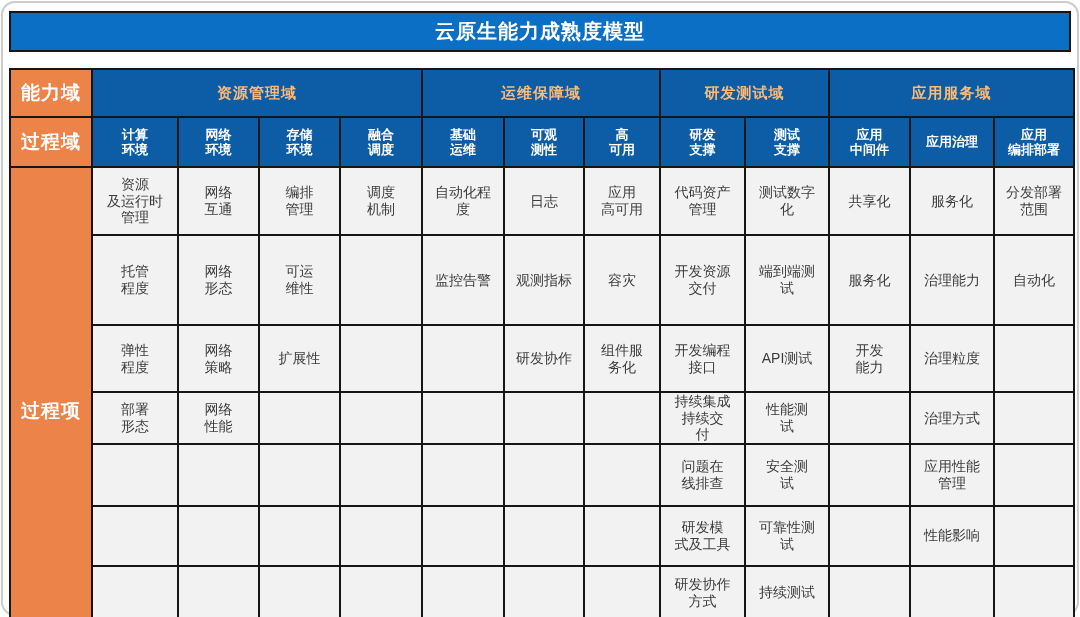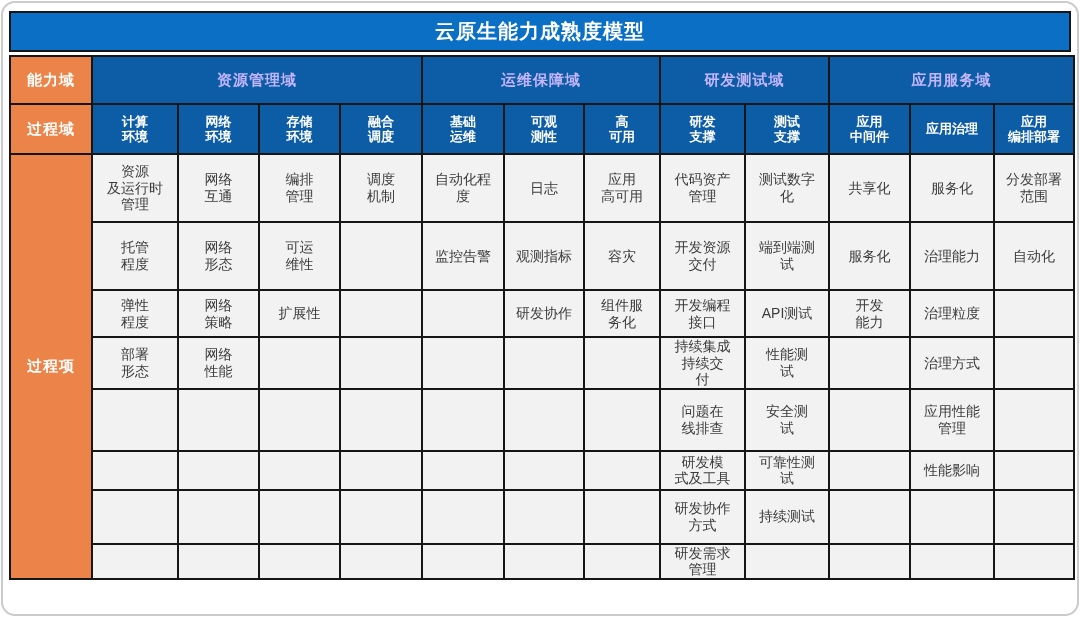--- a/index.html
+++ b/index.html
@@ -6,39 +6,39 @@
   body{
     width:1080px;height:617px;position:relative;overflow:hidden;
     font-family:"Liberation Sans","DejaVu Sans",sans-serif;
   }
   .card{
     position:absolute;top:1px;left:1px;right:1px;bottom:1px;
     border:2px solid #cbcbcb;border-radius:14px;
     box-sizing:border-box;padding:8px 6px 4px 6px;background:#ffffff;
   }
   .title-bar{
-    height:41px;box-sizing:border-box;margin:0 0 3px 0;
+    height:41px;box-sizing:border-box;margin:0 0 16px 0;
     background:#0b70c5;border:2px solid #161616;
     color:#ffffff;font-weight:bold;font-size:20px;letter-spacing:1px;
     display:flex;align-items:center;justify-content:center;
   }
   table.model{
     border-collapse:collapse;table-layout:fixed;width:1064px;
   }
   table.model td{
     border:2px solid #161616;text-align:center;vertical-align:middle;
     white-space:pre-line;line-height:1.18;padding:0;overflow:hidden;
   }
-  td.dom{background:#0d5ca6;color:#c4b5fd;font-weight:bold;font-size:15px;letter-spacing:1px;}
+  td.dom{background:#0d5ca6;color:#fdba74;font-weight:bold;font-size:15px;letter-spacing:1px;}
   td.sub{background:#0d5ca6;color:#ffffff;font-weight:bold;font-size:13px;}
-  td.side{background:#ec8348;color:#ffffff;font-weight:bold;font-size:15px;letter-spacing:1px;}
+  td.side{background:#ec8348;color:#ffffff;font-weight:bold;font-size:19px;letter-spacing:1px;}
   td.cell{background:#f2f2f2;color:#3c3c3c;font-size:14px;}
   tr.rA{height:48px}tr.rB{height:50px}
-  tr.r1{height:68px}tr.r2{height:68px}tr.r3{height:47px}tr.r4{height:42px}
-  tr.r5{height:62px}tr.r6{height:39px}tr.r7{height:54px}tr.r8{height:24px}
+  tr.r1{height:68px}tr.r2{height:90px}tr.r3{height:67px}tr.r4{height:42px}
+  tr.r5{height:62px}tr.r6{height:60px}tr.r7{height:54px}tr.r8{height:24px}
 </style>
 </head>
 <body>
 
 <div class="card">
 
   <div class="title-bar">云原生能力成熟度模型</div>
 
   <table class="model">
     <colgroup>

